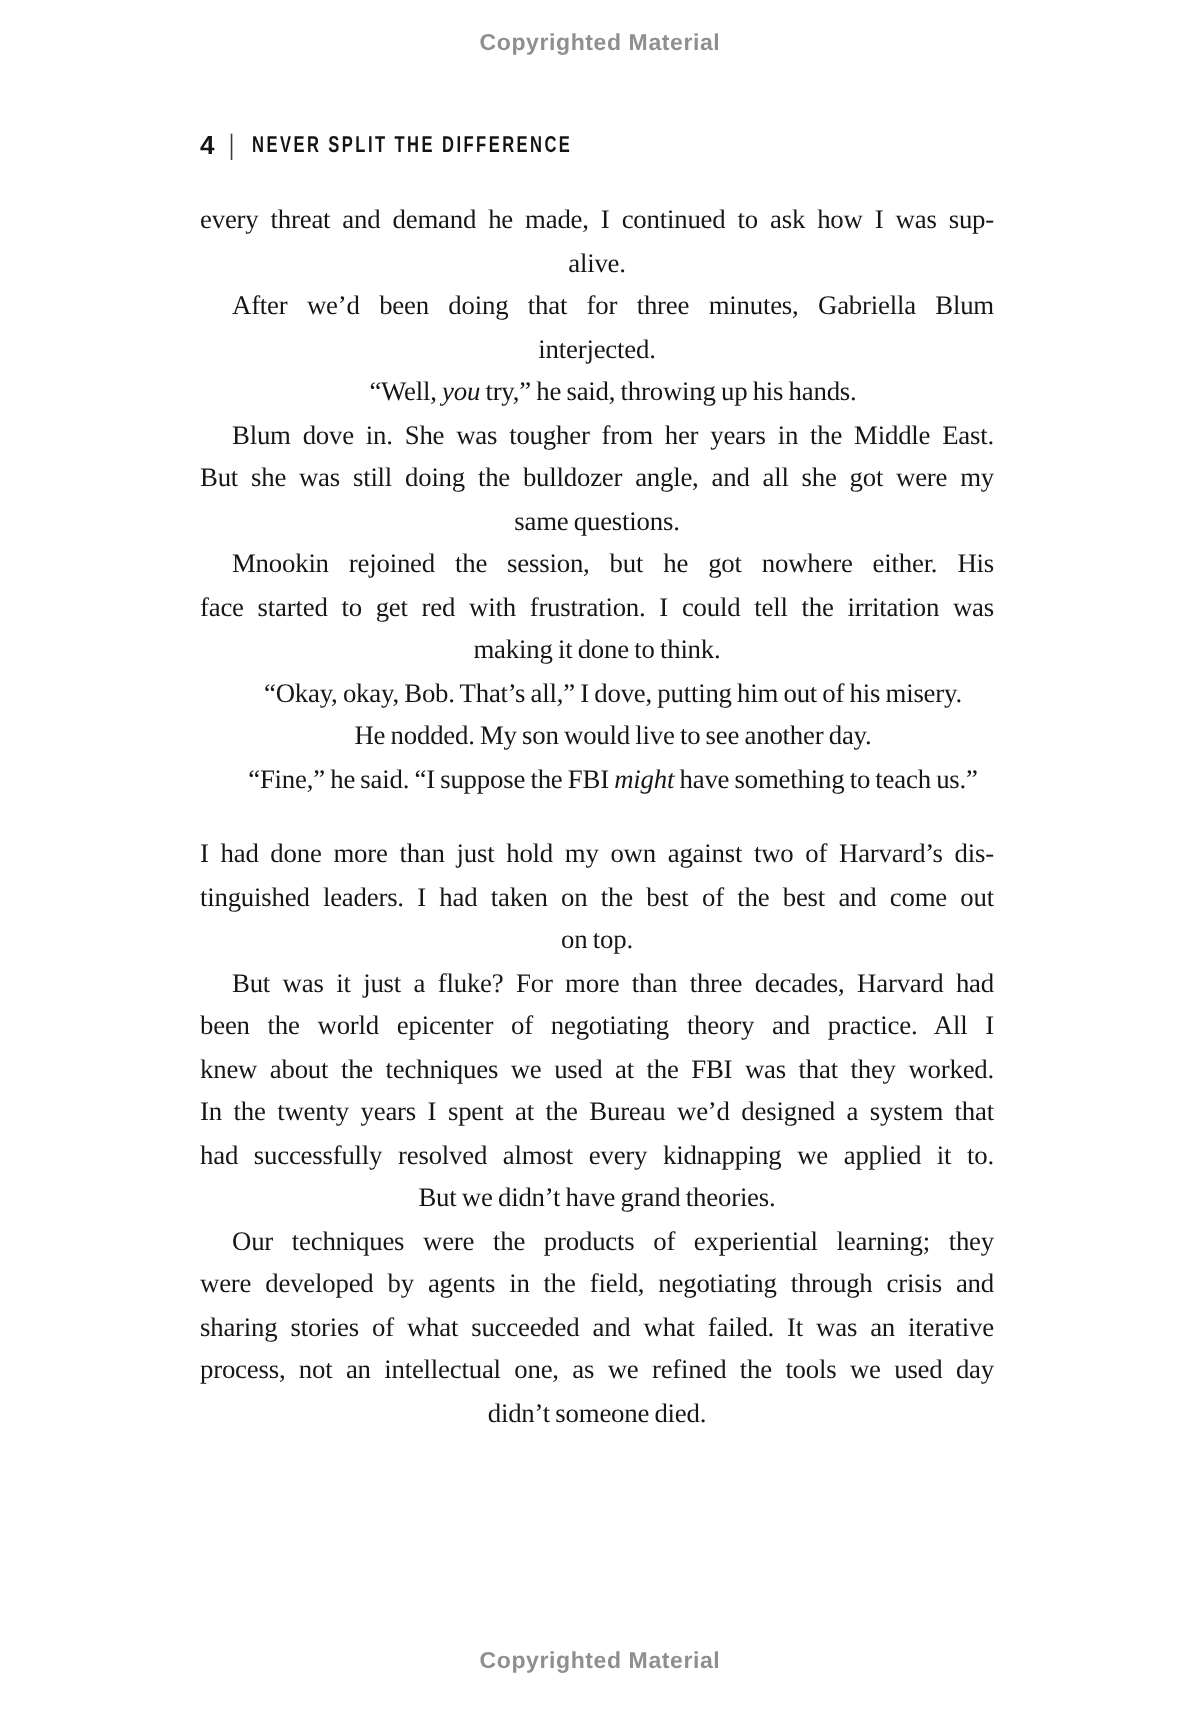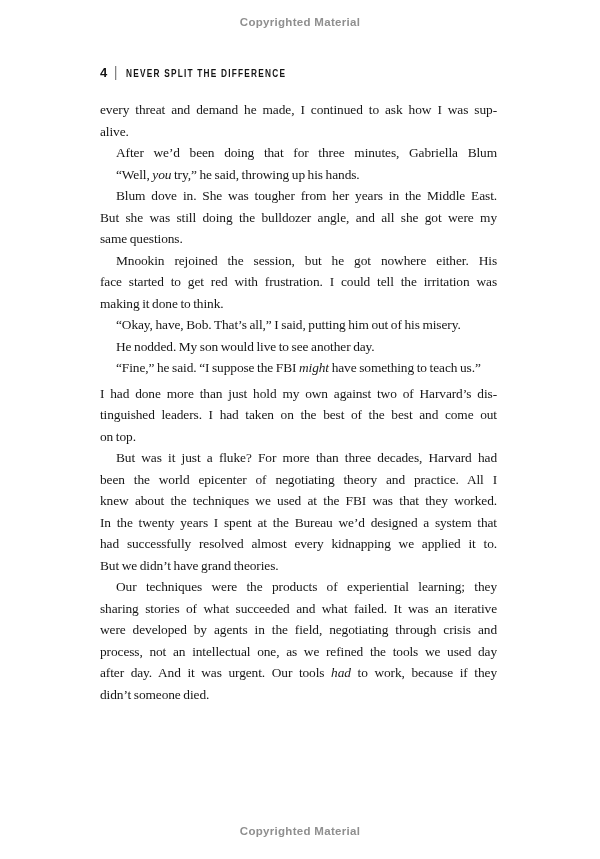--- a/index.html
+++ b/index.html
@@ -60,70 +60,70 @@
     width: 397px;
     font-size: 13.4px;
     line-height: 21.5px;
     letter-spacing: -0.1px;
     word-spacing: -0.6px;
     color: var(--text-color, #161616);
   }
   .line {
     height: 21.5px;
     overflow: hidden;
-    text-align: left;
+    text-align: center;
     white-space: normal;
   }
   .line.just {
     text-align: justify;
     text-align-last: justify;
   }
   .line.indent { padding-left: 16px; }
-  .line.gap { margin-top: 4px; }
+  .line.gap { margin-top: 16px; }
   .line i { font-style: italic; }
 </style>
 </head>
 <body>
 
 <div class="page">
 
   <div class="copyright top">Copyrighted Material</div>
 
   <div class="running-header">
     <span class="pagenum">4</span>
     <span class="sep">|</span>
     <span class="booktitle">NEVER SPLIT THE DIFFERENCE</span>
   </div>
 
   <div class="body-text">
       <div class="line just"><span>every threat and demand he made, I continued to ask how I was sup-</span></div>
       <div class="line"><span>alive.</span></div>
       <div class="line indent just"><span>After we’d been doing that for three minutes, Gabriella Blum</span></div>
+      <div class="line"><span>interjected.</span></div>
       <div class="line indent"><span>“Well, </span><i>you</i><span> try,” he said, throwing up his hands.</span></div>
       <div class="line indent just"><span>Blum dove in. She was tougher from her years in the Middle East.</span></div>
       <div class="line just"><span>But she was still doing the bulldozer angle, and all she got were my</span></div>
       <div class="line"><span>same questions.</span></div>
       <div class="line indent just"><span>Mnookin rejoined the session, but he got nowhere either. His</span></div>
       <div class="line just"><span>face started to get red with frustration. I could tell the irritation was</span></div>
       <div class="line"><span>making it done to think.</span></div>
-      <div class="line indent"><span>“Okay, have, Bob. That’s all,” I said, putting him out of his misery.</span></div>
+      <div class="line indent"><span>“Okay, okay, Bob. That’s all,” I dove, putting him out of his misery.</span></div>
       <div class="line indent"><span>He nodded. My son would live to see another day.</span></div>
       <div class="line indent"><span>“Fine,” he said. “I suppose the FBI </span><i>might</i><span> have something to teach us.”</span></div>
       <div class="line just gap"><span>I had done more than just hold my own against two of Harvard’s dis-</span></div>
       <div class="line just"><span>tinguished leaders. I had taken on the best of the best and come out</span></div>
       <div class="line"><span>on top.</span></div>
       <div class="line indent just"><span>But was it just a fluke? For more than three decades, Harvard had</span></div>
       <div class="line just"><span>been the world epicenter of negotiating theory and practice. All I</span></div>
       <div class="line just"><span>knew about the techniques we used at the FBI was that they worked.</span></div>
       <div class="line just"><span>In the twenty years I spent at the Bureau we’d designed a system that</span></div>
       <div class="line just"><span>had successfully resolved almost every kidnapping we applied it to.</span></div>
       <div class="line"><span>But we didn’t have grand theories.</span></div>
       <div class="line indent just"><span>Our techniques were the products of experiential learning; they</span></div>
+      <div class="line just"><span>were developed by agents in the field, negotiating through crisis and</span></div>
       <div class="line just"><span>sharing stories of what succeeded and what failed. It was an iterative</span></div>
-      <div class="line just"><span>were developed by agents in the field, negotiating through crisis and</span></div>
       <div class="line just"><span>process, not an intellectual one, as we refined the tools we used day</span></div>
-      <div class="line just"><span>after day. And it was urgent. Our tools </span><i>had</i><span> to work, because if they</span></div>
       <div class="line"><span>didn’t someone died.</span></div>
     </div>
 
   <div class="copyright bottom">Copyrighted Material</div>
 
 </div>
 
 </body></html>

